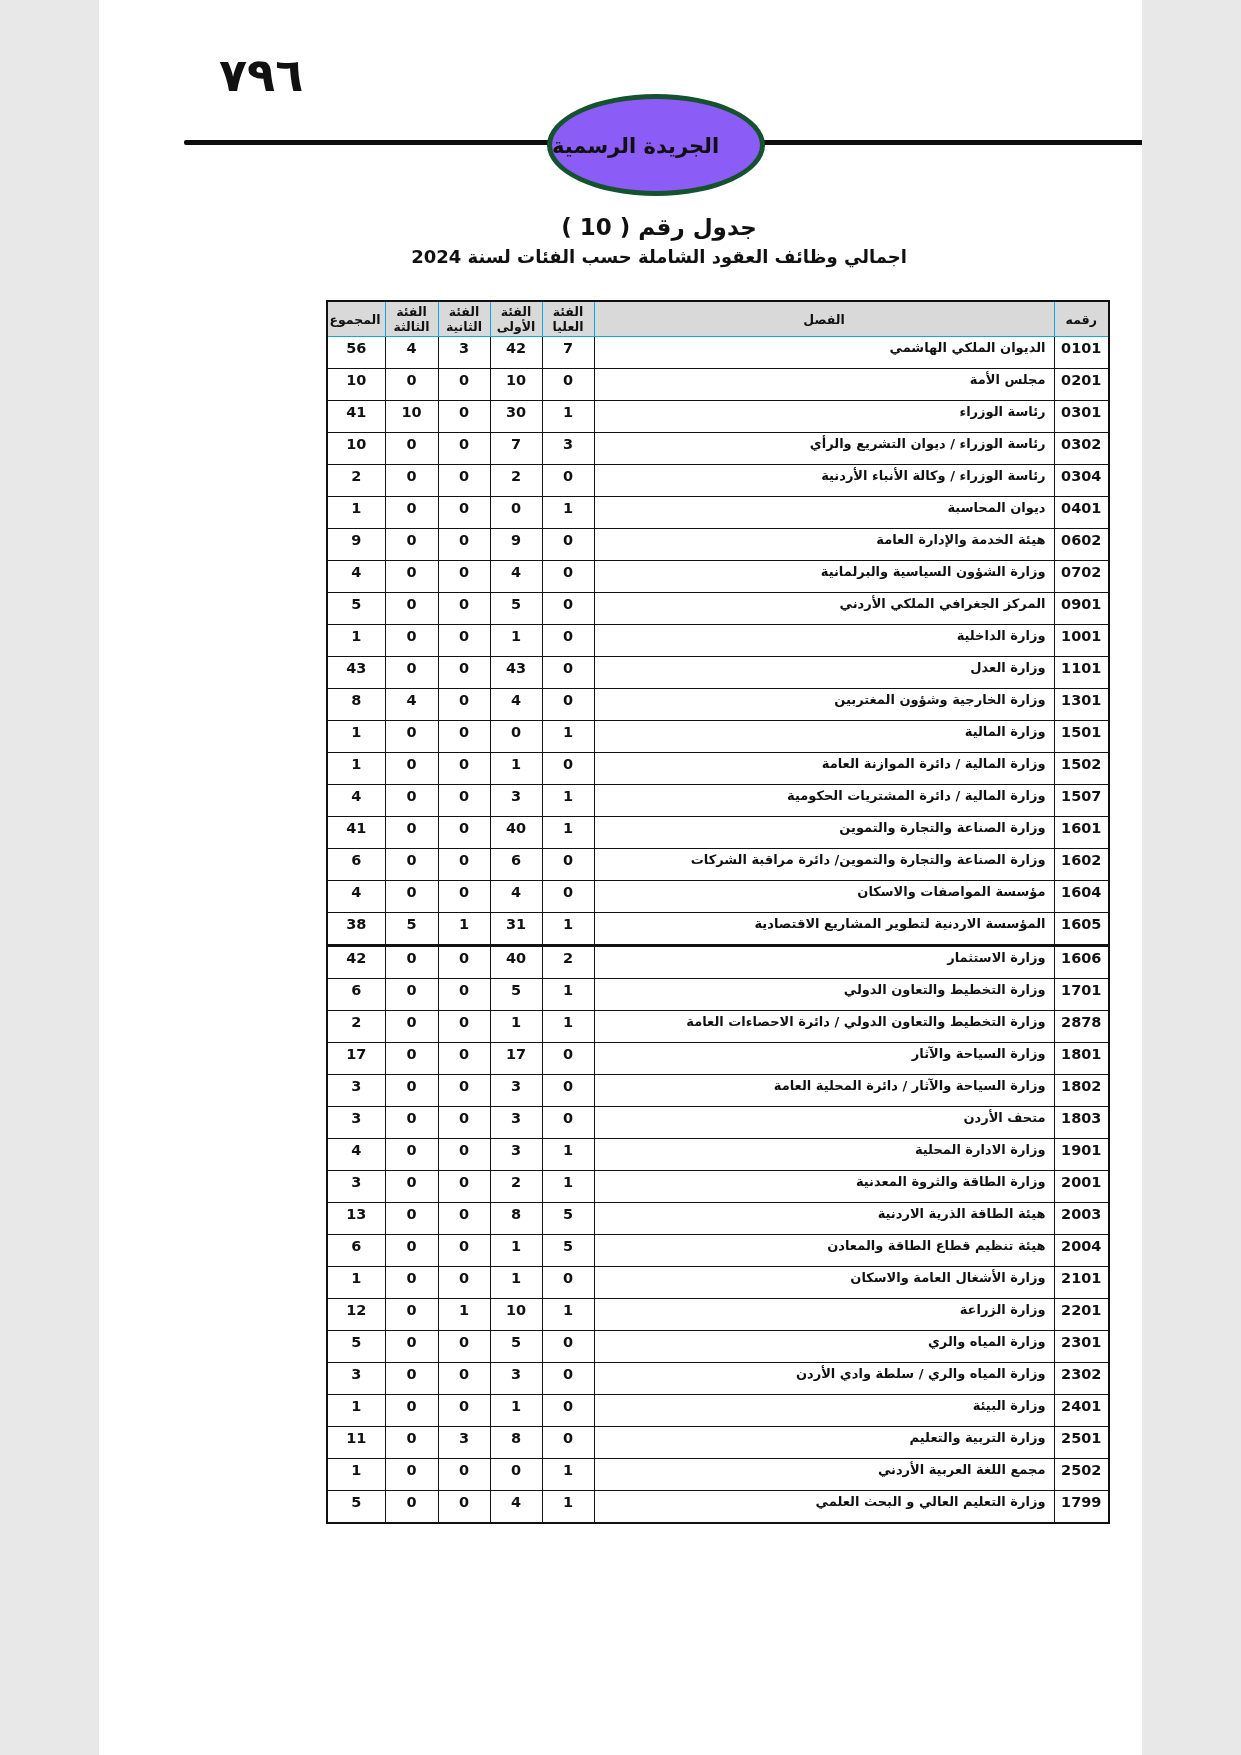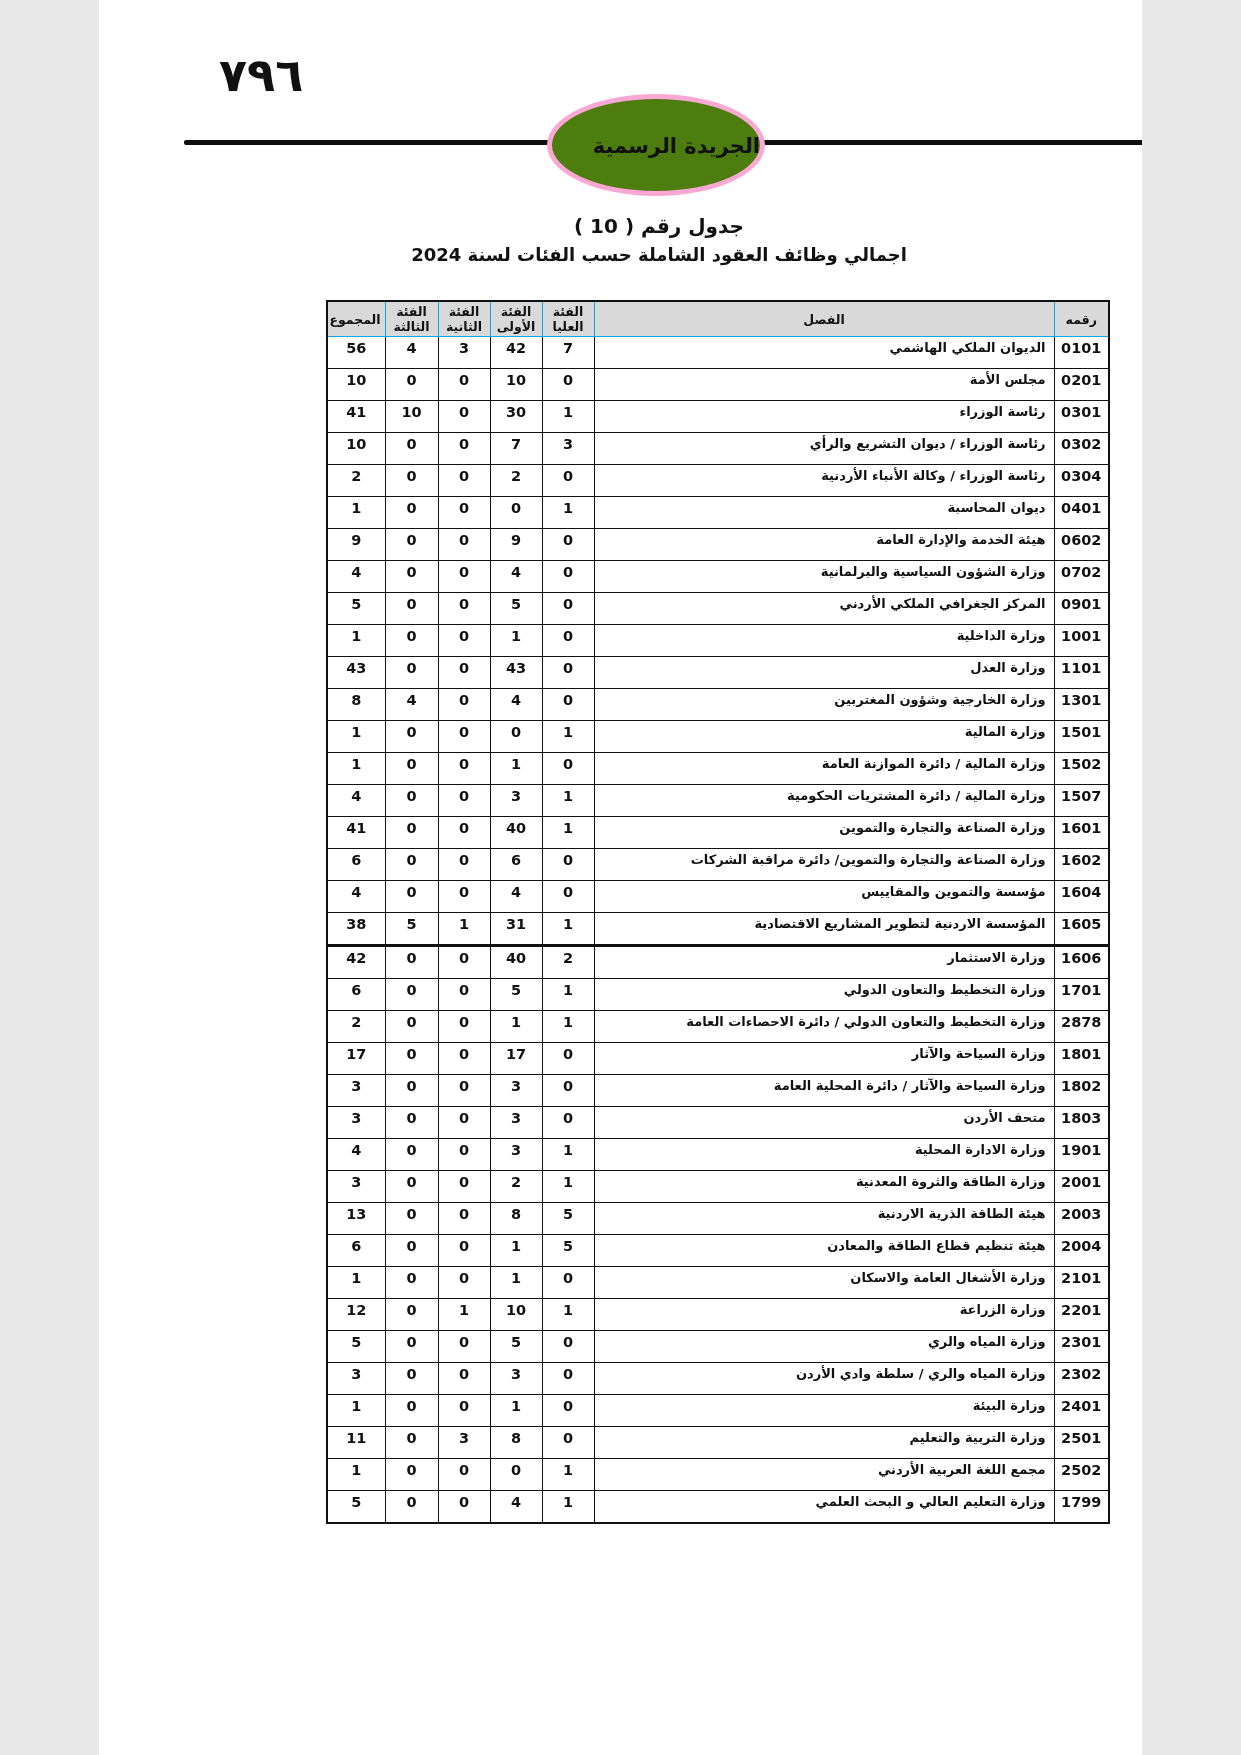--- a/index.html
+++ b/index.html
@@ -19,34 +19,34 @@
     direction:ltr;
   }
   .banner-line {
     position:absolute; left:85px; top:140px;
     width:1068px; height:5px; background:#0d0d0d;
     border-radius:2px;
   }
   .gazette-ellipse {
     position:absolute; left:448px; top:94px;
     width:208px; height:92px;
-    background:#4d7c0f;
-    border:5px solid #f9a8d4;
+    background:#8b5cf6;
+    border:5px solid #14532d;
     border-radius:50%;
-    display:flex; align-items:center; justify-content:flex-end;
+    display:flex; align-items:center; justify-content:flex-start;
   }
   .gazette-label {
     font-size:21px; font-weight:bold; direction:rtl;
     padding-top:2px;
   }
   .titles {
     position:absolute; left:0; top:214px; width:1120px;
     text-align:center; direction:rtl;
   }
-  .doc-title { font-size:20px; font-weight:bold;text-align:center; }
+  .doc-title { font-size:23px; font-weight:bold;text-align:center; }
   .doc-subtitle { font-size:18px; font-weight:bold; margin-top:6px; }
 
   table.gov {
     position:absolute; left:227px; top:300px;
     width:782px;
     border-collapse:collapse;
     table-layout:fixed;
     border:2px solid #111;
     direction:rtl;
   }
@@ -258,21 +258,21 @@
           <td class="idc">1602</td>
           <td class="chapter">وزارة الصناعة والتجارة والتموين/ دائرة مراقبة الشركات</td>
           <td class="num">0</td>
           <td class="num">6</td>
           <td class="num">0</td>
           <td class="num">0</td>
           <td class="num">6</td>
         </tr>
         <tr>
           <td class="idc">1604</td>
-          <td class="chapter">مؤسسة والتموين والمقاييس</td>
+          <td class="chapter">مؤسسة المواصفات والاسكان</td>
           <td class="num">0</td>
           <td class="num">4</td>
           <td class="num">0</td>
           <td class="num">0</td>
           <td class="num">4</td>
         </tr>
         <tr>
           <td class="idc">1605</td>
           <td class="chapter">المؤسسة الاردنية لتطوير المشاريع الاقتصادية</td>
           <td class="num">1</td>

